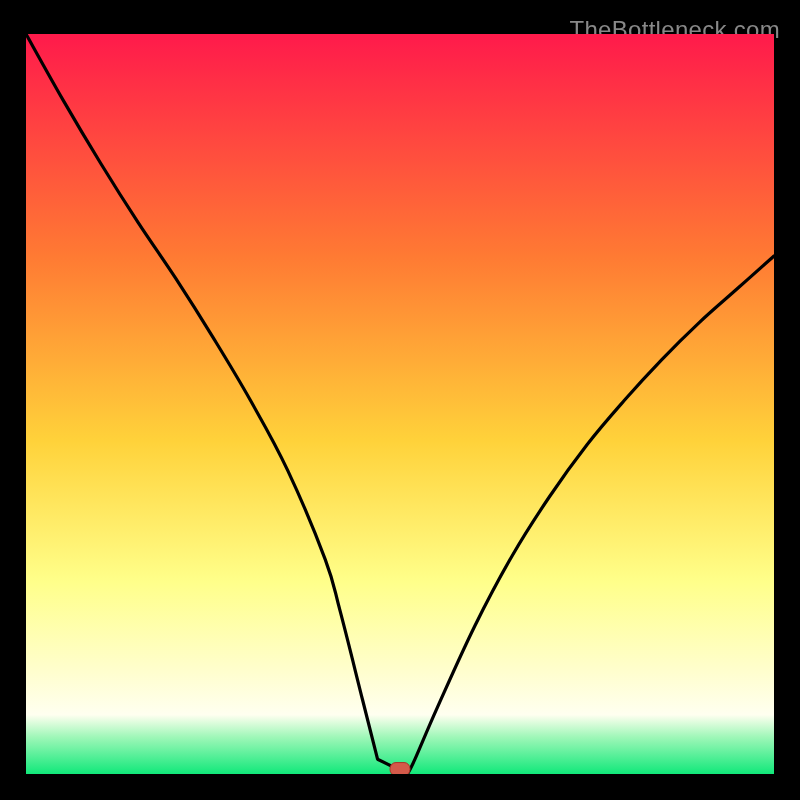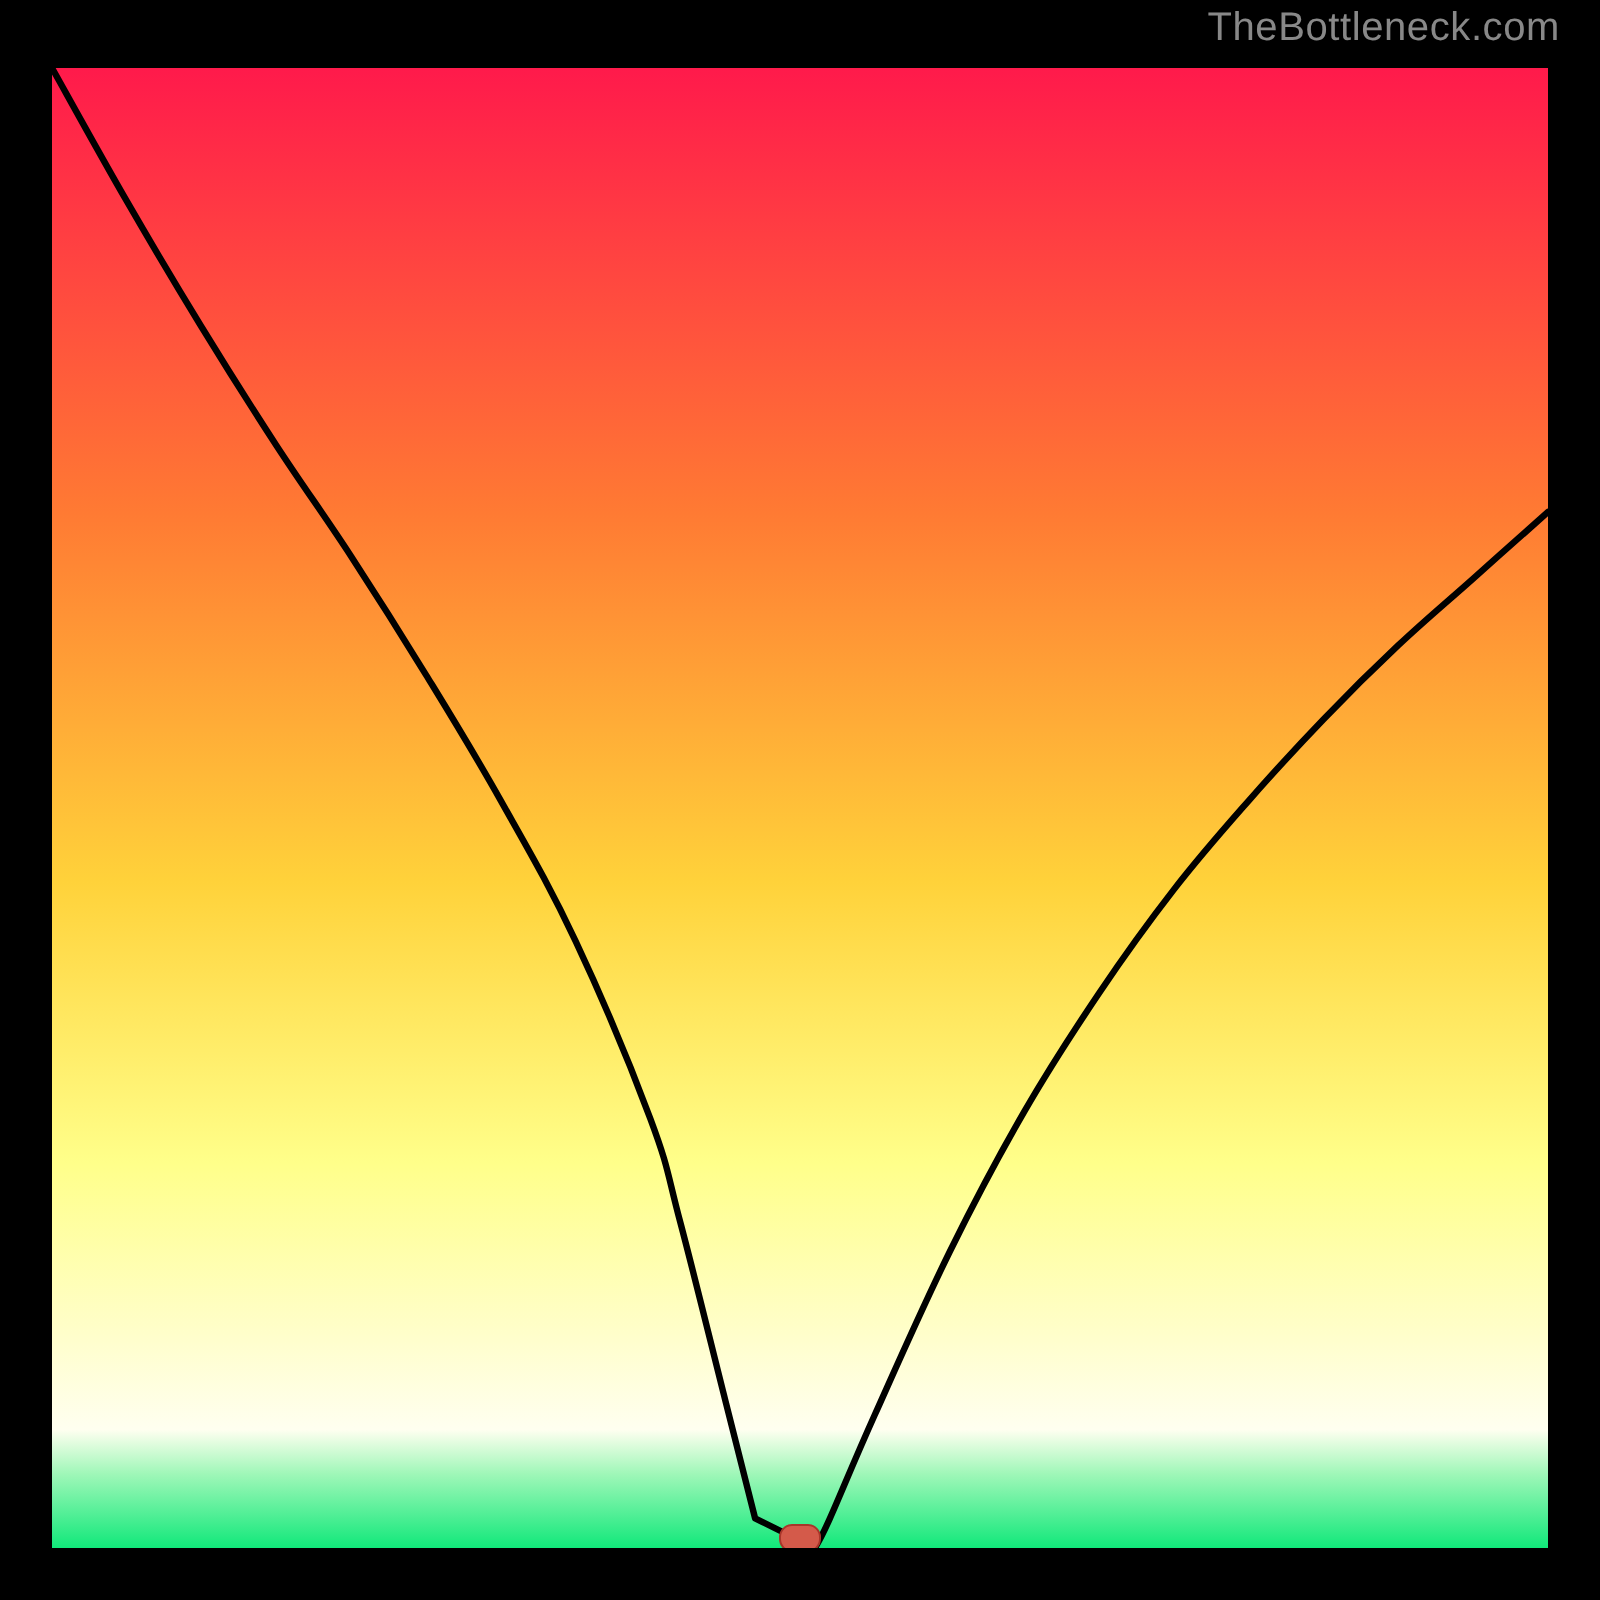--- a/index.html
+++ b/index.html
@@ -14,24 +14,24 @@
   .frame {
     position: absolute;
     left: 0;
     top: 0;
     width: 800px;
     height: 800px;
     background: #000;
   }
   .watermark {
     position: absolute;
-    top: 3px;
+    top: 16px;
     right: 20px;
     color: #888;
-    font-size: 20px;
+    font-size: 24px;
     font-weight: 500;
     letter-spacing: 0.3px;
     user-select: none;
   }
   .plot {
     position: absolute;
     left: 26px;
     top: 34px;
     width: 748px;
     height: 740px;

